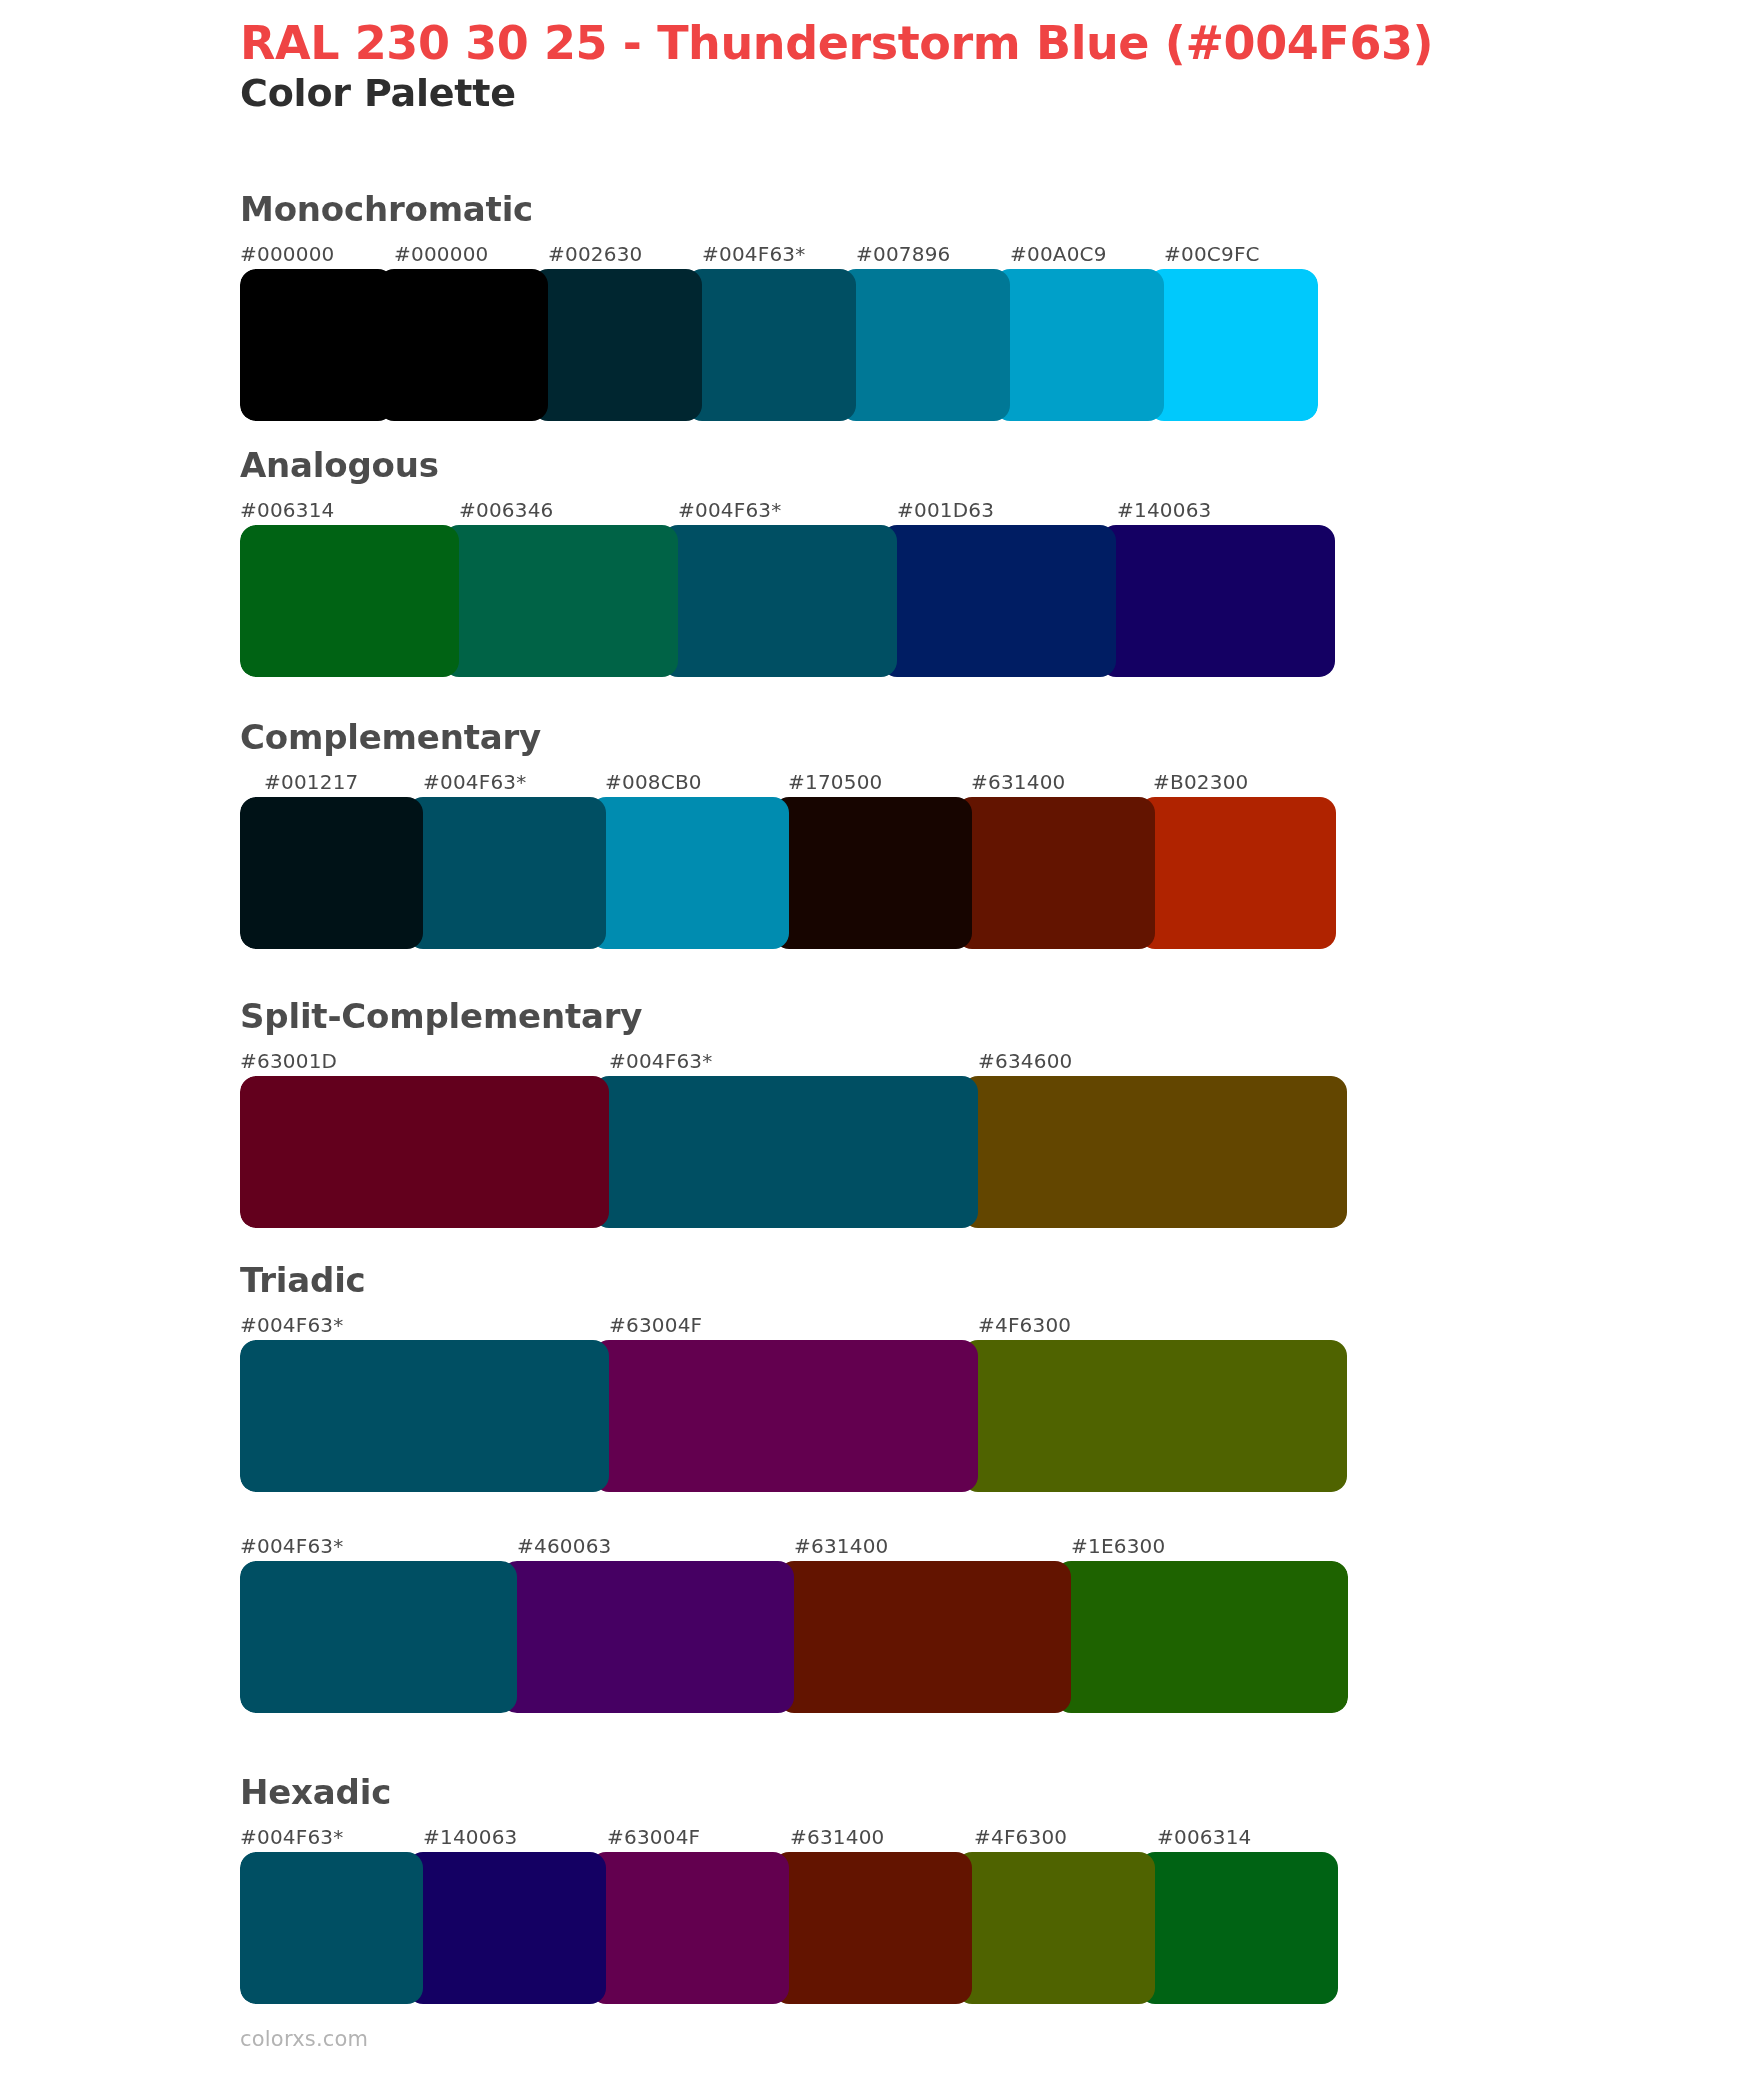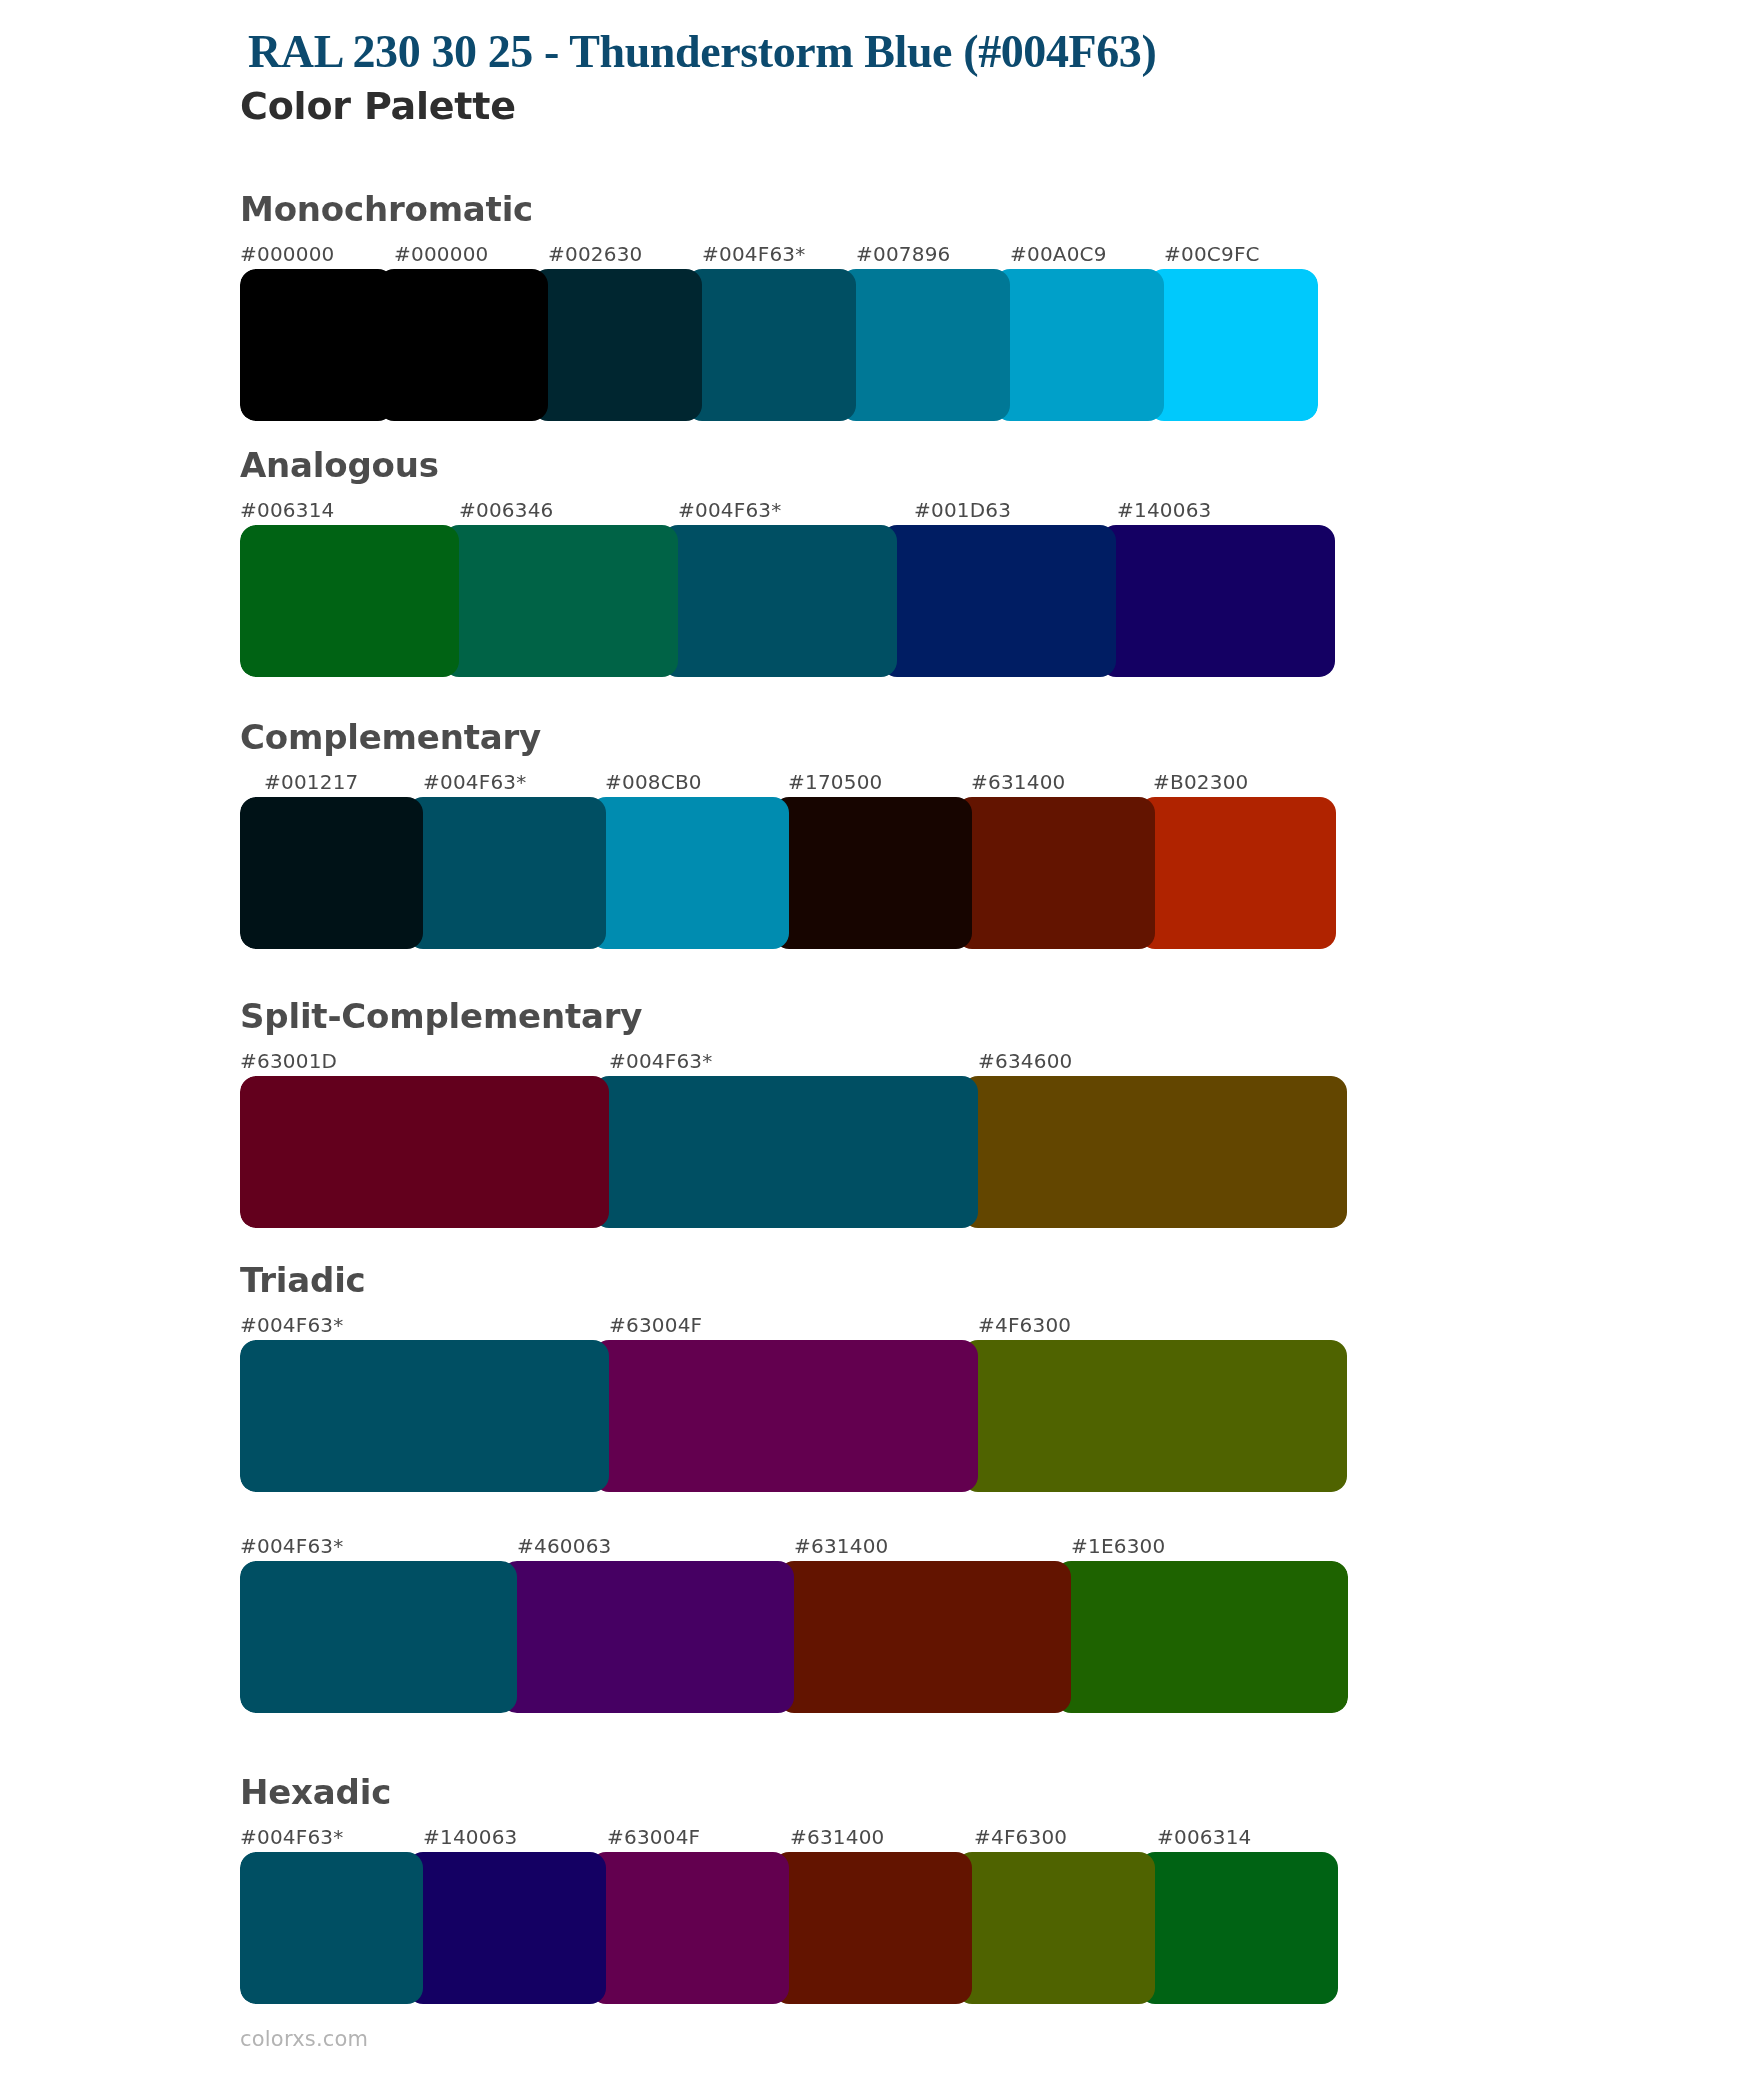--- a/index.html
+++ b/index.html
@@ -27,26 +27,25 @@
   
   .header {
     position: absolute;
     left: 240px;
     top: 17.6px;
     width: 1438px;
   }
   .page-title {
     font-size: 46px;
     font-weight: bold;
-    color: #0c4a6e;
+    color: #ef4444;
     letter-spacing: -0.4px;
     line-height: 1.12;
-    margin: 8px;
+    margin: 0;
     white-space: nowrap;
-    font-family: Liberation Serif, serif;
   }
   .page-subtitle {
     font-size: 38px;
     font-weight: bold;
     color: #2e2e2e;
     letter-spacing: -0.2px;
     line-height: 1.15;
     margin: 3px 0 0 0;
   }
 
@@ -139,21 +138,21 @@
           <div class="swatch" title="#00A0C9" style="width: 170px; background: rgb(0, 160, 201); margin-left: -16px; z-index: 2;"></div>
           <div class="swatch" title="#00C9FC" style="width: 170px; background: rgb(0, 201, 252); margin-left: -16px; z-index: 1;"></div>
         </div>
       </div>
       <div class="section" style="top: 448px; width: 1096px;">
         <div class="section-title">Analogous</div>
         <div class="labels-row">
           <div class="hex-label" style="left: 0px;">#006314</div>
           <div class="hex-label" style="left: 219px;">#006346</div>
           <div class="hex-label" style="left: 438px;">#004F63*</div>
-          <div class="hex-label" style="left: 657px; margin-left: 17px;">#001D63</div>
+          <div class="hex-label" style="left: 657px;">#001D63</div>
           <div class="hex-label" style="left: 877px;">#140063</div>
         </div>
         <div class="swatch-row" style="width: 1096px;">
           <div class="swatch" title="#006314" style="width: 219px; background: rgb(0, 99, 20); margin-left: 0px; z-index: 5;"></div>
           <div class="swatch" title="#006346" style="width: 235px; background: rgb(0, 99, 70); margin-left: -16px; z-index: 4;"></div>
           <div class="swatch" title="#004F63*" style="width: 235px; background: rgb(0, 79, 99); margin-left: -16px; z-index: 3;"></div>
           <div class="swatch" title="#001D63" style="width: 235px; background: rgb(0, 29, 99); margin-left: -16px; z-index: 2;"></div>
           <div class="swatch" title="#140063" style="width: 235px; background: rgb(20, 0, 99); margin-left: -16px; z-index: 1;"></div>
         </div>
       </div>

